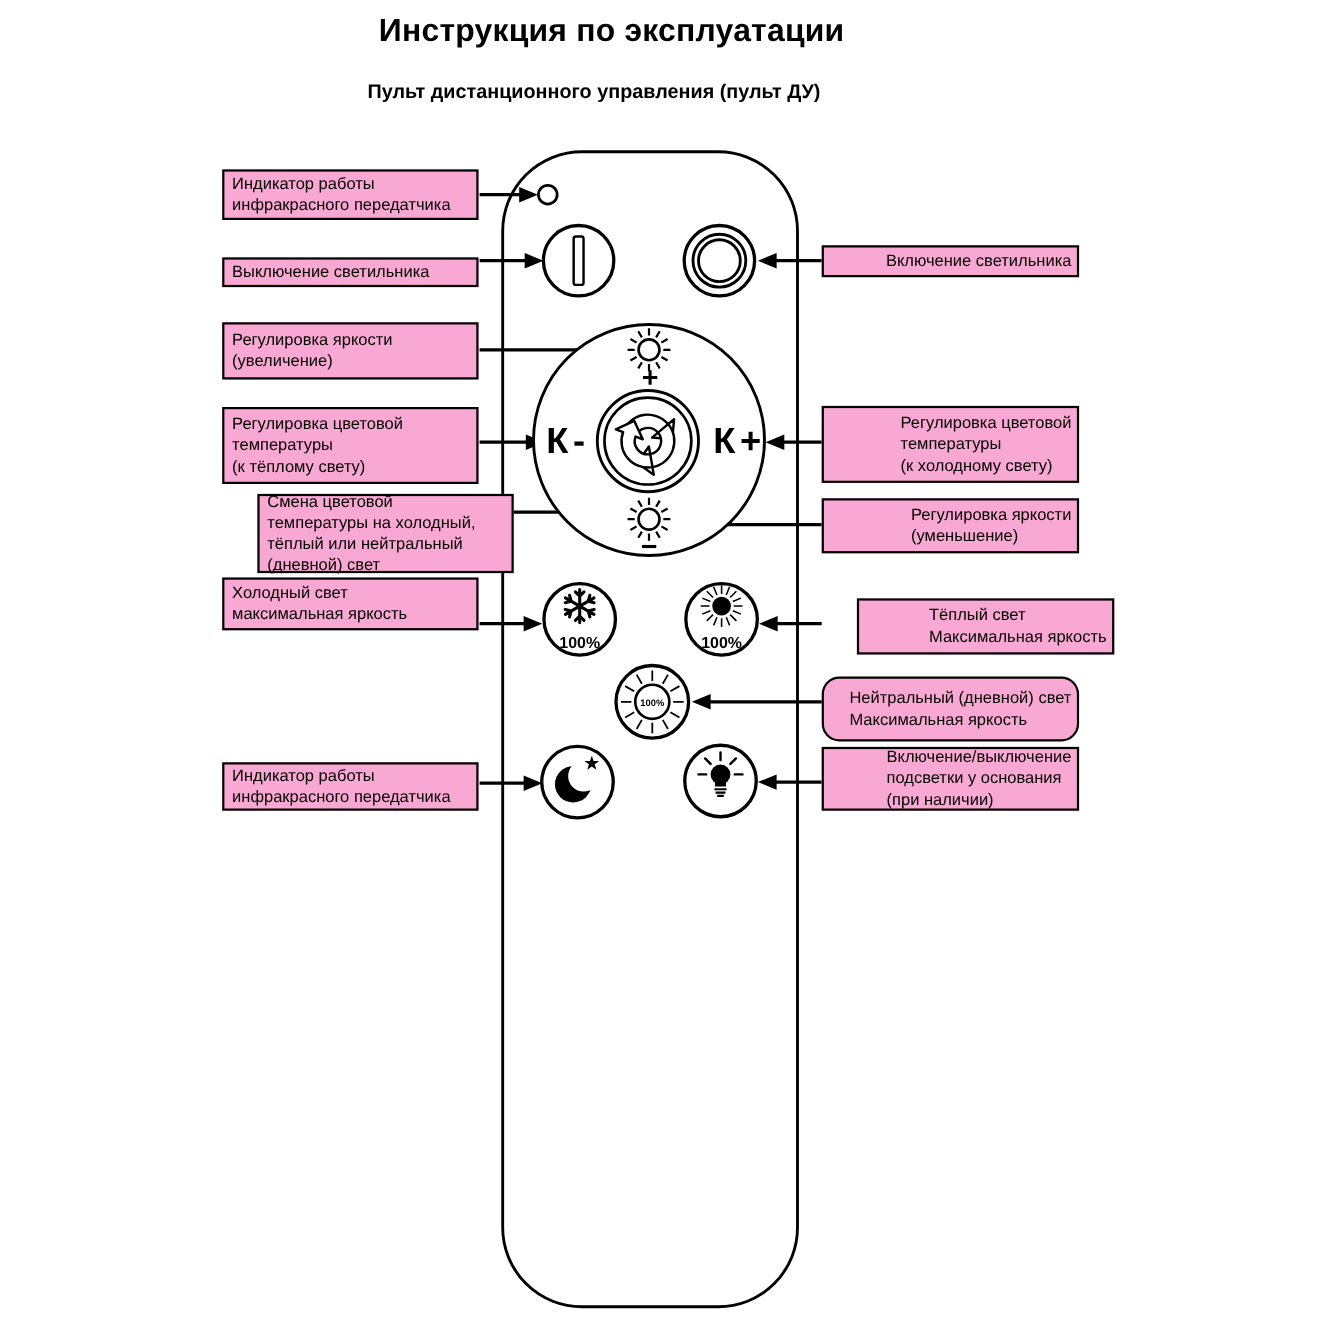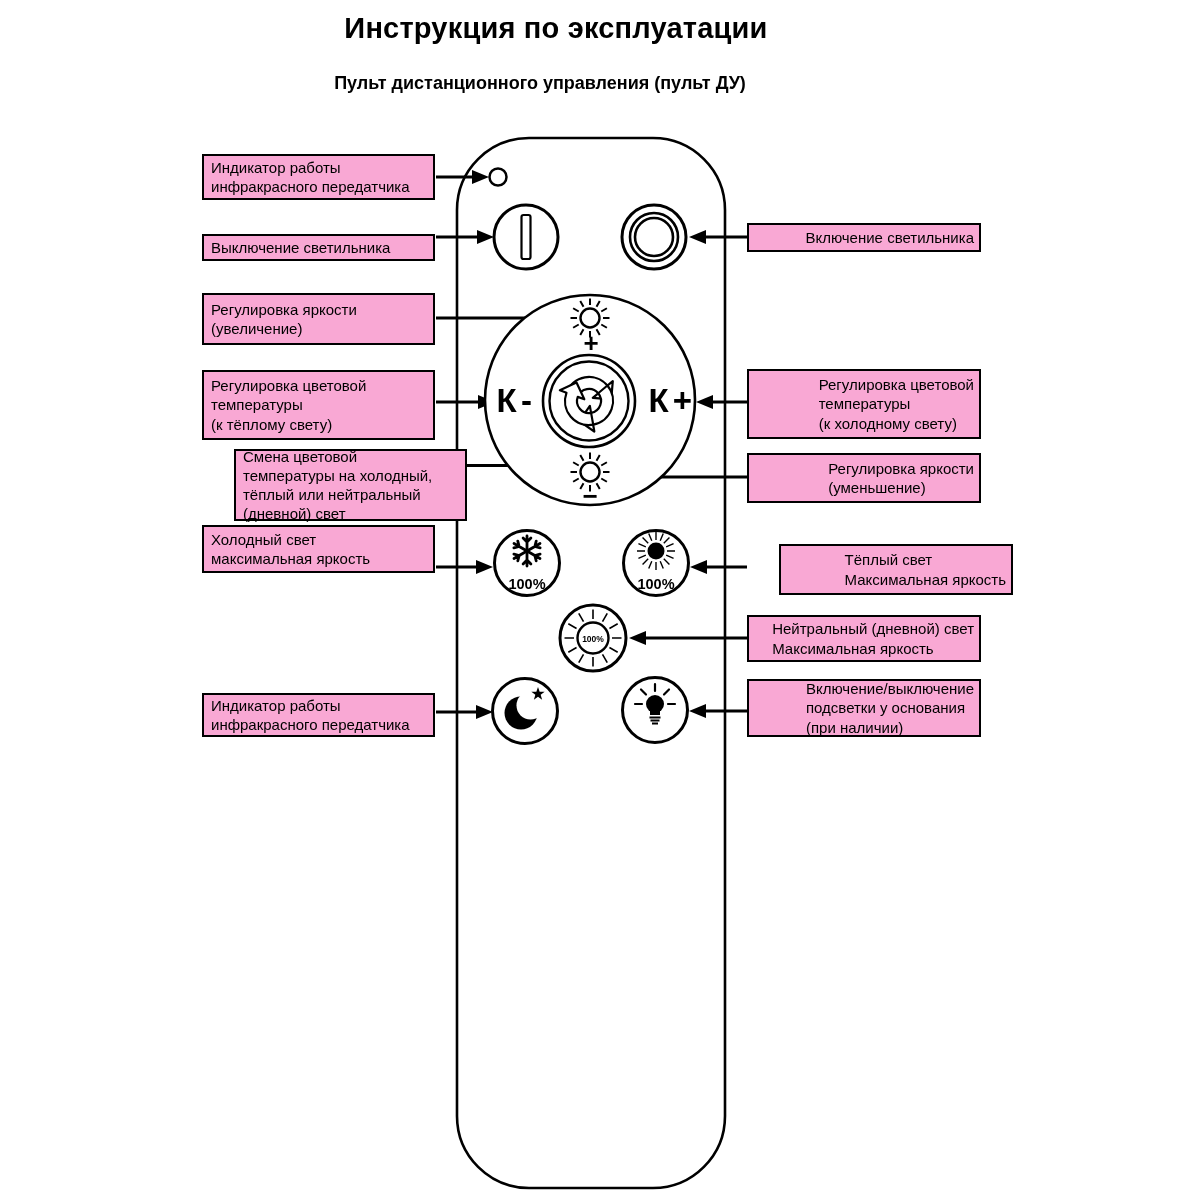--- a/index.html
+++ b/index.html
@@ -207,21 +207,21 @@
 (к холодному свету)</span>
   </div>
   <div class="label-box right" style="left:747px; top:453px; width:234px; height:50px;">
     <span>Регулировка яркости
 (уменьшение)</span>
   </div>
   <div class="label-box right" style="left:747px; top:544px; width:234px; height:51px;margin-left:32px;">
     <span>Тёплый свет
 Максимальная яркость</span>
   </div>
-  <div class="label-box right" style="left:747px; top:615px; width:234px; height:47px;">
+  <div class="label-box right" style="left:747px; top:615px; width:234px; height:59px;border-radius:16px;">
     <span>Нейтральный (дневной) свет
 Максимальная яркость</span>
   </div>
   <div class="label-box right" style="left:747px; top:679px; width:234px; height:58px;">
     <span>Включение/выключение
 подсветки у основания
 (при наличии)</span>
   </div>
 
 </div>

